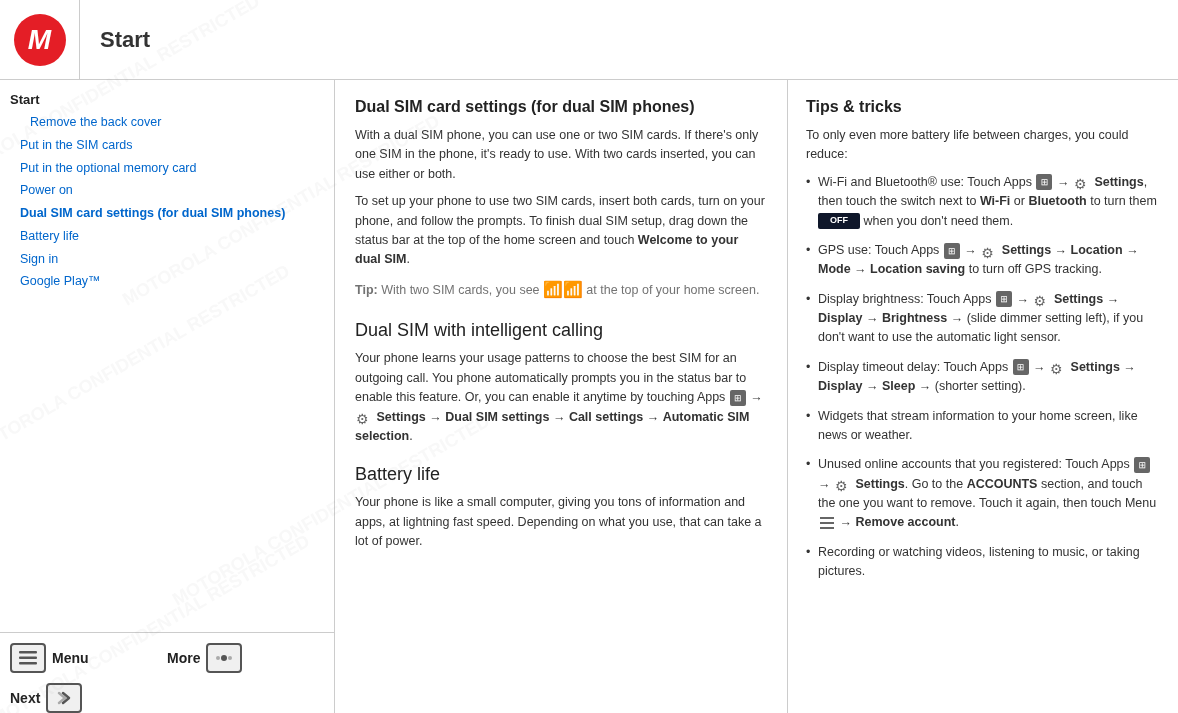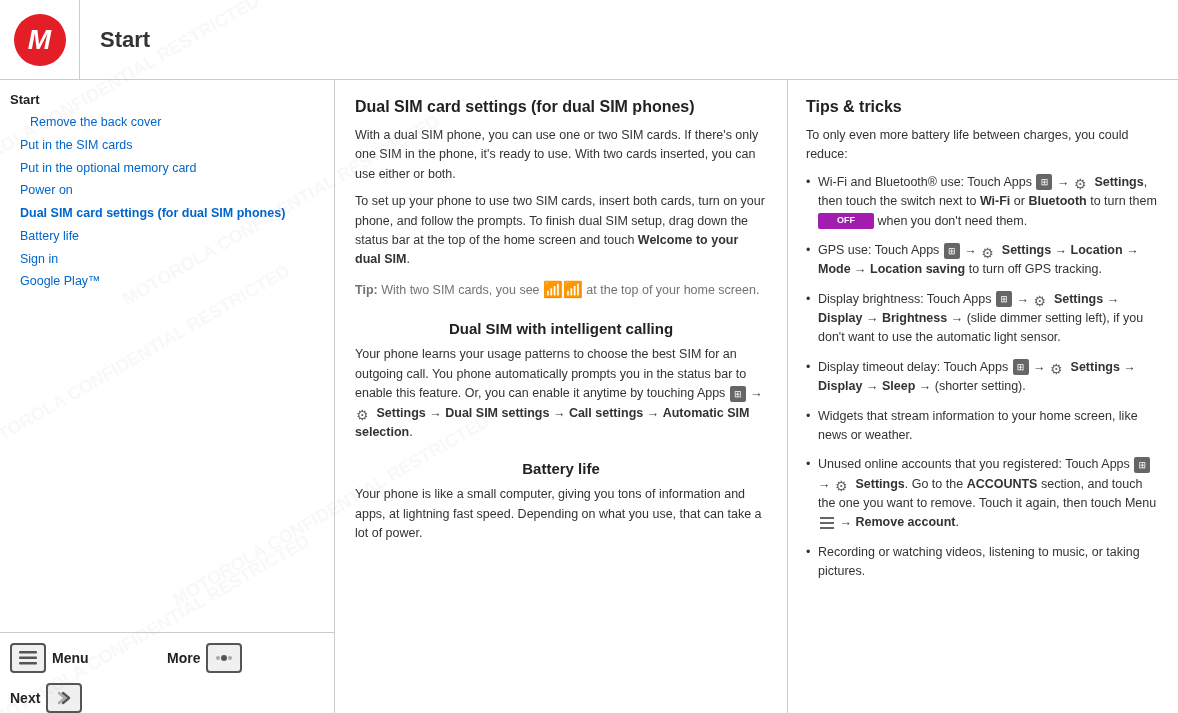--- a/index.html
+++ b/index.html
@@ -96,26 +96,25 @@
       flex-shrink: 0;
     }
 
     .section-heading {
       font-size: 16px;
       font-weight: bold;
       color: #222;
       margin-bottom: 10px;
     }
     .sub-heading {
-      font-size: 15px;
-      font-weight: bold;
+      font-size: 18px;
+      font-weight: normal;
       color: #222;
       margin-top: 18px;
       margin-bottom: 8px;
-      text-align: center;
     }
     .body-text {
       font-size: 12.5px;
       color: #333;
       line-height: 1.55;
       margin-bottom: 8px;
     }
     .body-text b { font-weight: bold; }
     .tip-text {
       font-size: 12.5px;
@@ -148,25 +147,25 @@
       margin: 0 1px;
       position: relative;
     }
     .icon-settings::before {
       content: '⚙';
       font-size: 14px;
       color: #666;
     }
     .off-badge {
       display: inline-block;
-      background: #a21caf;
+      background: #0f172a;
       color: white;
       font-size: 9px;
       font-weight: bold;
-      padding: 1px 19px;
+      padding: 1px 12px;
       border-radius: 2px;
       vertical-align: middle;
     }
 
     
     .tips-list {
       list-style: none;
       padding: 0;
     }
     .tips-list li {

